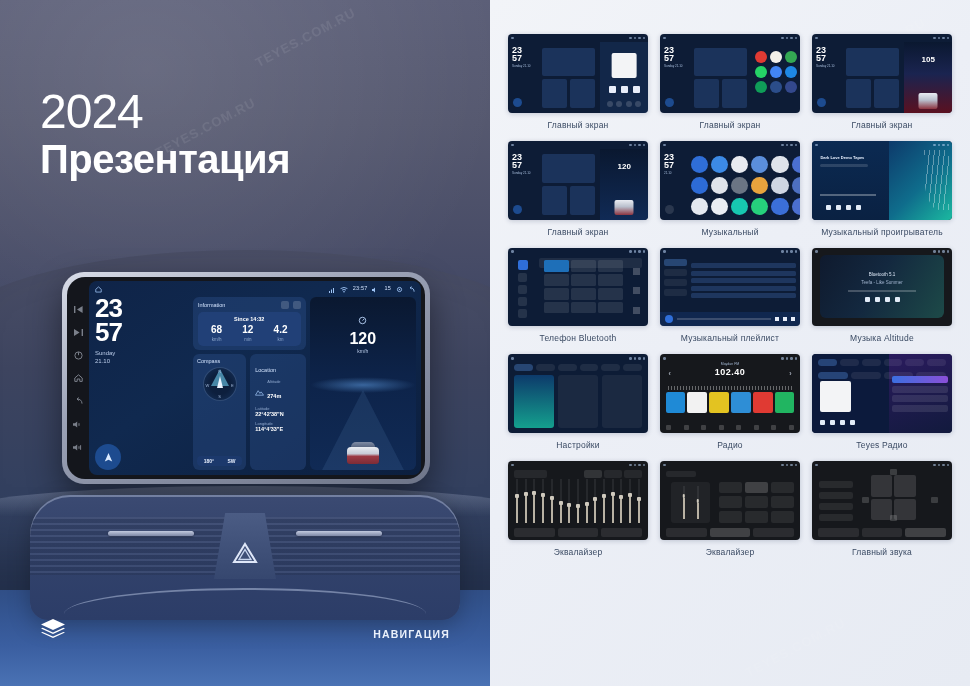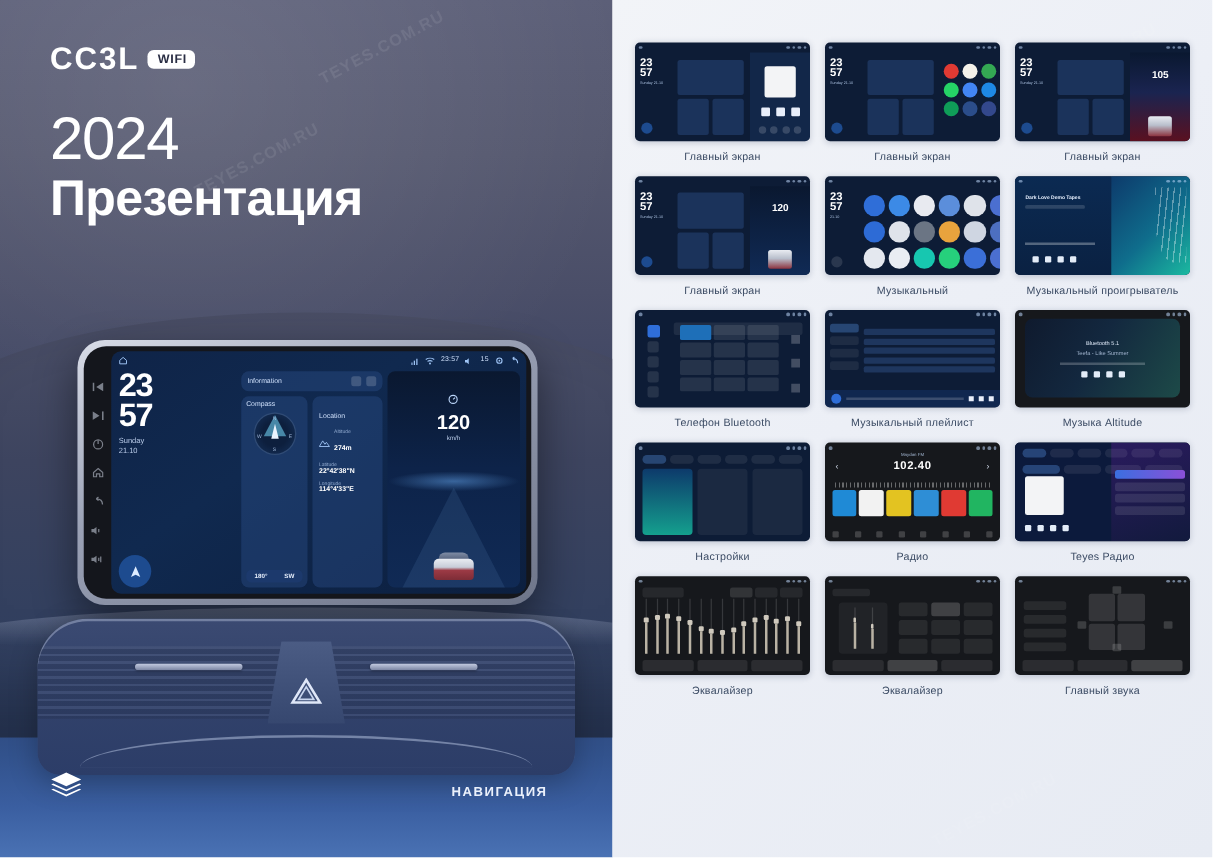--- a/index.html
+++ b/index.html
@@ -148,21 +148,21 @@
   .spd-v { color:#fff; font-size:16px; font-weight:700; line-height:1; }
   .spd-u { color:#b9cbe8; font-size:5px; margin-top:1px; }
   .car3d { position:absolute; left:50%; bottom:6px; transform:translateX(-50%);
     width:36px; height:26px; }
   .car-body { position:absolute; left:2px; bottom:0; width:32px; height:17px; border-radius:4px 4px 3px 3px;
     background:linear-gradient(180deg,#e9ecf2 0%,#c7ccd8 40%,#9c3a45 55%,#7d2c36 100%); }
   .car-glass { position:absolute; left:6px; bottom:13px; width:24px; height:9px; border-radius:5px 5px 2px 2px;
     background:linear-gradient(180deg,#7f8ca5,#3d4a66); }
 
   .hero-foot-icon { position:absolute; left:40px; bottom:42px; }
-  .hero-nav { position:absolute; right:52px; bottom:46px; color:#eaf0fb; font-size:10.5px;
+  .hero-nav { position:absolute; right:40px; bottom:46px; color:#eaf0fb; font-size:10.5px;
               font-weight:700; letter-spacing:1.2px; }
 
   
   .gallery {
     width:480px; height:686px; position:relative;
     background:linear-gradient(135deg,#f2f4f8 0%, #eceff6 45%, #e7ebf3 100%);
     padding:34px 18px 14px 18px;
   }
   .grid { display:grid; grid-template-columns:repeat(3,1fr); gap:10px 12px; }
   .cell { display:flex; flex-direction:column; align-items:center; }
@@ -278,24 +278,20 @@
 </head>
 <body>
 
 <section class="hero">
   <div class="hero-vignette"></div>
 
   <div class="wm" style="left:150px; top:120px;">TEYES.COM.RU</div>
   <div class="wm" style="left:120px; top:420px;">TEYES.COM.RU</div>
   <div class="wm" style="left:250px; top:30px;">TEYES.COM.RU</div>
 
-  <div class="logo">
-    <span class="logo-txt">CC3L</span>
-    <span class="logo-badge">WIFI</span>
-  </div>
 
   <div class="hero-title">
     <div class="hero-year">2024</div>
     <div class="hero-line">Презентация</div>
   </div>
 
   <div class="car">
     <div class="dash-curve"></div>
     <div class="dash-lowlight"></div>
 
@@ -402,20 +398,37 @@
 
             <div class="col-mid">
               <div class="card">
                 <div class="card-hd">
                   <span class="card-title">Information</span>
                   <span class="card-icons">
                     <i class="mini-ic"></i>
                     <i class="mini-ic"></i>
                   </span>
                 </div>
+                <div class="info-inner">
+                  <div class="since">Since 14:32</div>
+                  <div class="stats">
+                    <div>
+                      <div class="stat-v">68</div>
+                      <div class="stat-u">km/h</div>
+                    </div>
+                    <div>
+                      <div class="stat-v">12</div>
+                      <div class="stat-u">min</div>
+                    </div>
+                    <div>
+                      <div class="stat-v">4.2</div>
+                      <div class="stat-u">km</div>
+                    </div>
+                  </div>
+                </div>
               </div>
 
               <div class="row2">
                 <div class="compass-card">
                   <span class="card-title">Compass</span>
                   <div class="compass-dial">
                     <div class="cone"></div>
                     <div class="needle"></div>
                     <span class="cdir" style="left:50%;top:1px;transform:translateX(-50%)">N</span>
                     <span class="cdir" style="right:2px;top:46%">E</span>

